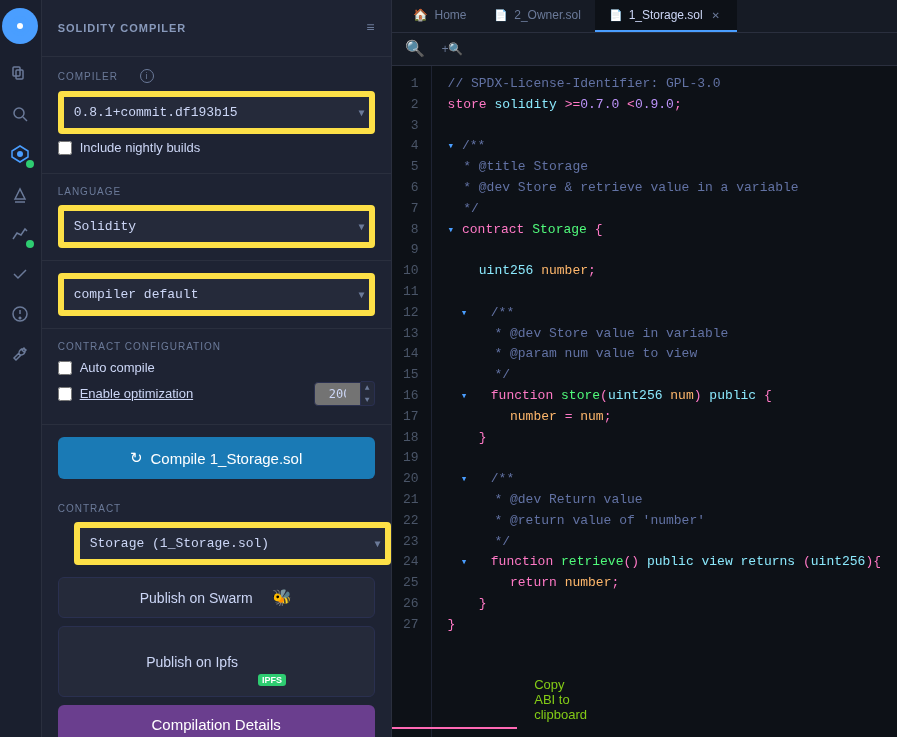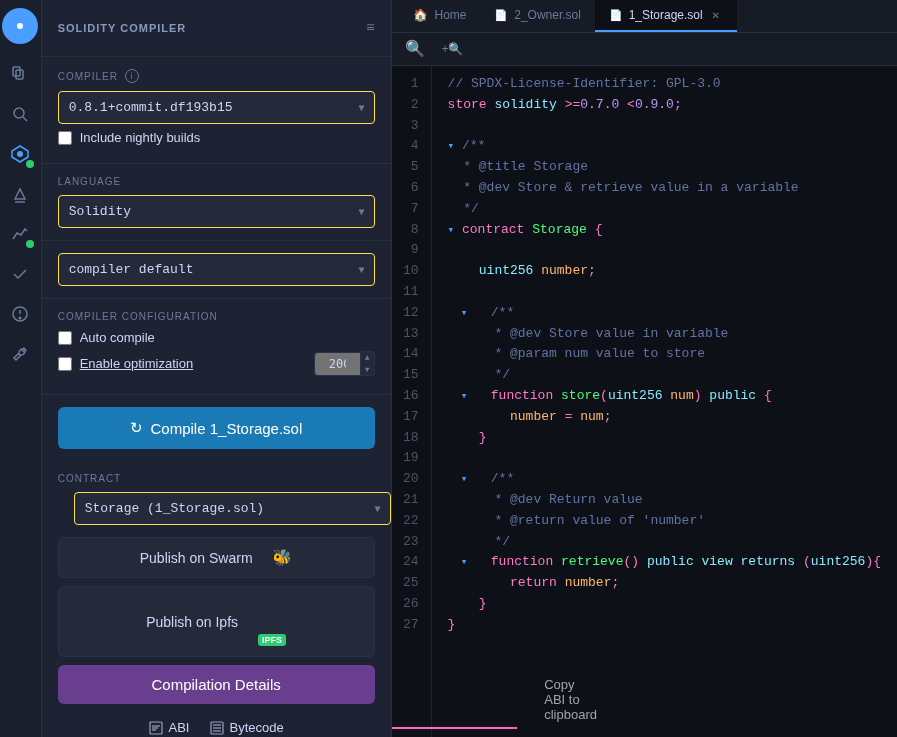--- a/index.html
+++ b/index.html
@@ -92,42 +92,42 @@
     }
 
     .section-label {
       color: #6b7a99;
       font-size: 10px;
       letter-spacing: 1px;
       font-family: sans-serif;
       margin-bottom: 8px;
       display: flex;
       align-items: center;
-      gap: 7px;
+      gap: 22px;
     }
     .section-label .info-icon {
       width: 14px;
       height: 14px;
       border: 1px solid #6b7a99;
       border-radius: 50%;
       display: inline-flex;
       align-items: center;
       justify-content: center;
       font-size: 9px;
       color: #6b7a99;
     }
 
     .select-wrapper {
       position: relative;
       width: 100%;
     }
     .select-wrapper select {
       width: 100%;
       background: #252a3a;
-      border: 1px solid #fde047;
+      border: 6px solid #fde047;
       color: #ccd6f6;
       padding: 8px 30px 8px 10px;
       font-size: 13px;
       font-family: 'Courier New', monospace;
       border-radius: 4px;
       appearance: none;
       cursor: pointer;
       outline: none;
     }
     .select-arrow {
@@ -372,25 +372,25 @@
 
     
     .arrow-annotation {
       position: absolute;
       bottom: 60px;
       left: 220px;
       right: 0;
       pointer-events: none;
     }
     .arrow-text {
-      color: #a3a3a3;
+      color: #84cc16;
       font-size: 13px;
       font-family: sans-serif;
       position: absolute;
-      right: 300px;
+      right: 310px;
       top: 0;
     }
     .arrow-line {
       position: absolute;
       right: 380px;
       top: 12px;
       width: 160px;
       height: 40px;
       border-left: 2px solid #ff69b4;
       border-bottom: 2px solid #ff69b4;
@@ -502,21 +502,21 @@
     <div class="select-wrapper">
       <select>
         <option>compiler default</option>
       </select>
       <span class="select-arrow">▼</span>
     </div>
   </div>
 
   <div class="section">
     <div class="section-label">
-      <span>COMPILER CONFIGURATION</span>
+      <span>CONTRACT CONFIGURATION</span>
     </div>
     <div class="checkbox-row">
       <input type="checkbox" style="">
       <label>Auto compile</label>
     </div>
     <div class="config-row">
       <input type="checkbox" style="width: 14px; height: 14px; accent-color: rgb(74, 158, 255);">
       <label style="font-family:sans-serif;font-size:13px;color:#ccd6f6;text-decoration:underline;">Enable optimization</label>
       <div class="optimization-input-wrapper">
         <input class="opt-input" type="text" value="200" style="">
@@ -640,21 +640,21 @@
 <span class="fold-indicator">▾</span> <span class="cmt">/**</span>
 <span class="cmt">  * @title Storage</span>
 <span class="cmt">  * @dev Store &amp; retrieve value in a variable</span>
 <span class="cmt">  */</span>
 <span class="fold-indicator">▾</span> <span class="kw">contract</span> <span class="fn">Storage</span> <span class="op">{</span>
 
     <span class="type">uint256</span> <span class="lit">number</span><span class="op">;</span>
 
 <span class="fold-indicator">  ▾</span>   <span class="cmt">/**</span>
 <span class="cmt">      * @dev Store value in variable</span>
-<span class="cmt">      * @param num value to store</span>
+<span class="cmt">      * @param num value to view</span>
 <span class="cmt">      */</span>
 <span class="fold-indicator">  ▾</span>   <span class="kw">function</span> <span class="fn">store</span><span class="op">(</span><span class="type">uint256</span> <span class="lit">num</span><span class="op">)</span> <span class="kw2">public</span> <span class="op">{</span>
         <span class="lit">number</span> <span class="op">=</span> <span class="lit">num</span><span class="op">;</span>
     <span class="op">}</span>
 
 <span class="fold-indicator">  ▾</span>   <span class="cmt">/**</span>
 <span class="cmt">      * @dev Return value</span>
 <span class="cmt">      * @return value of 'number'</span>
 <span class="cmt">      */</span>
 <span class="fold-indicator">  ▾</span>   <span class="kw">function</span> <span class="fn">retrieve</span><span class="op">()</span> <span class="kw2">public</span> <span class="kw2">view</span> <span class="kw2">returns</span> <span class="op">(</span><span class="type">uint256</span><span class="op">){</span>

